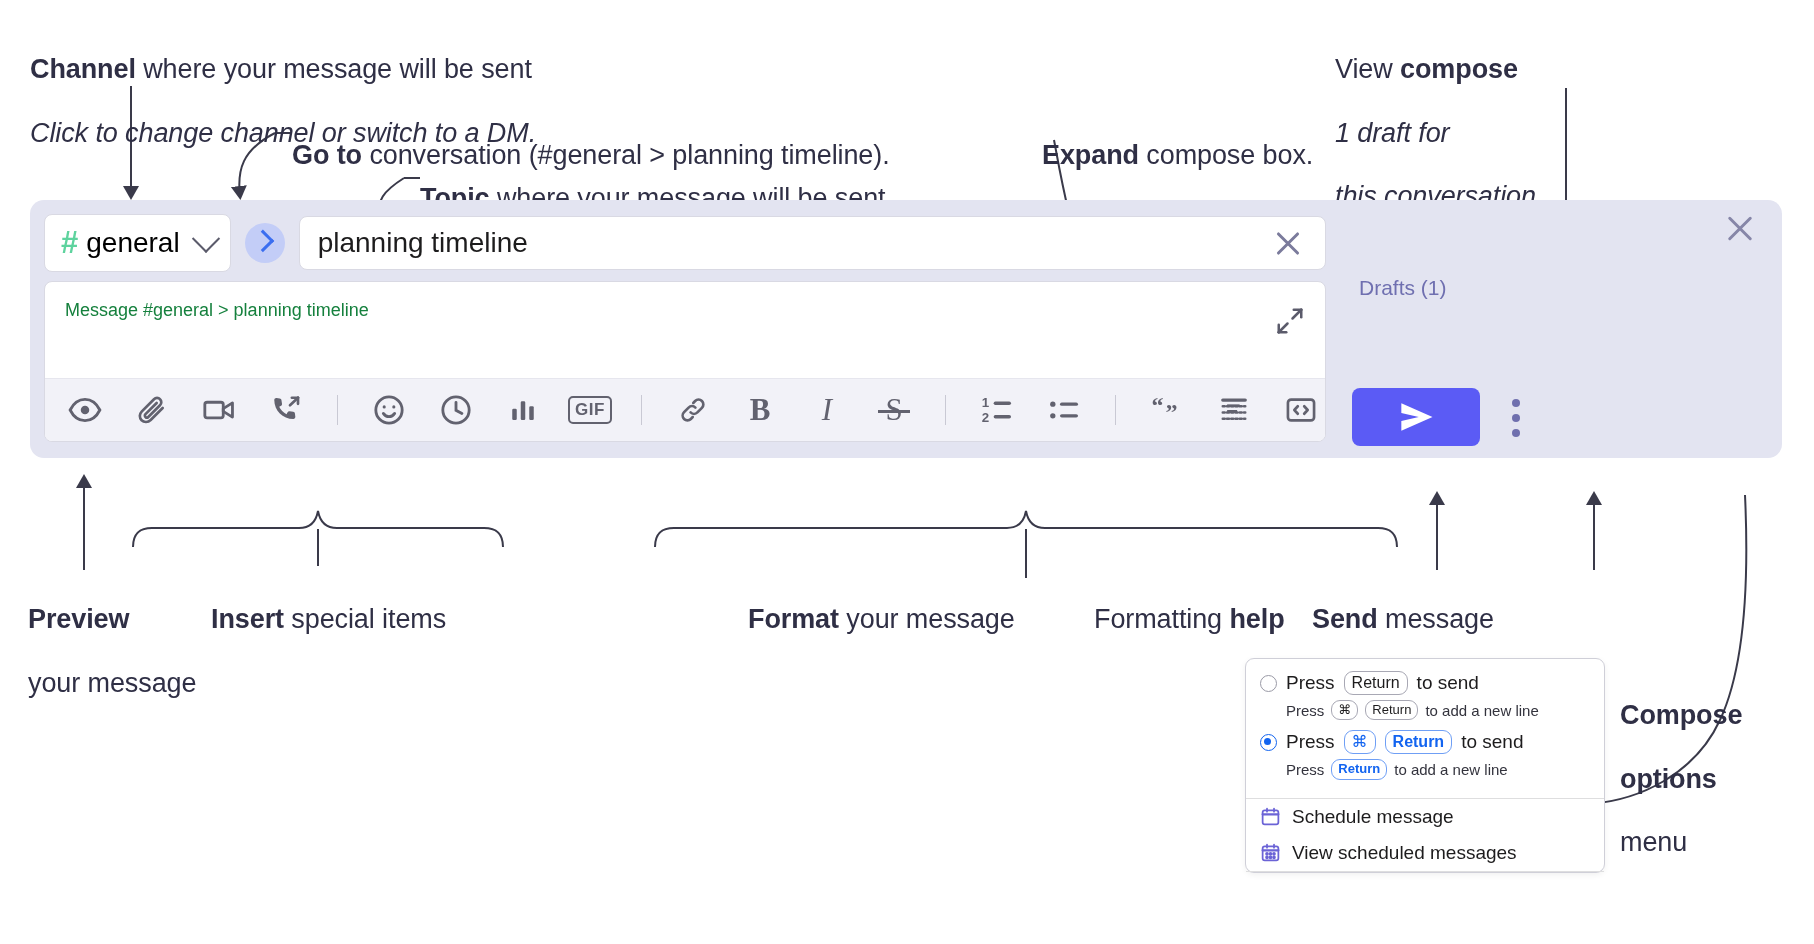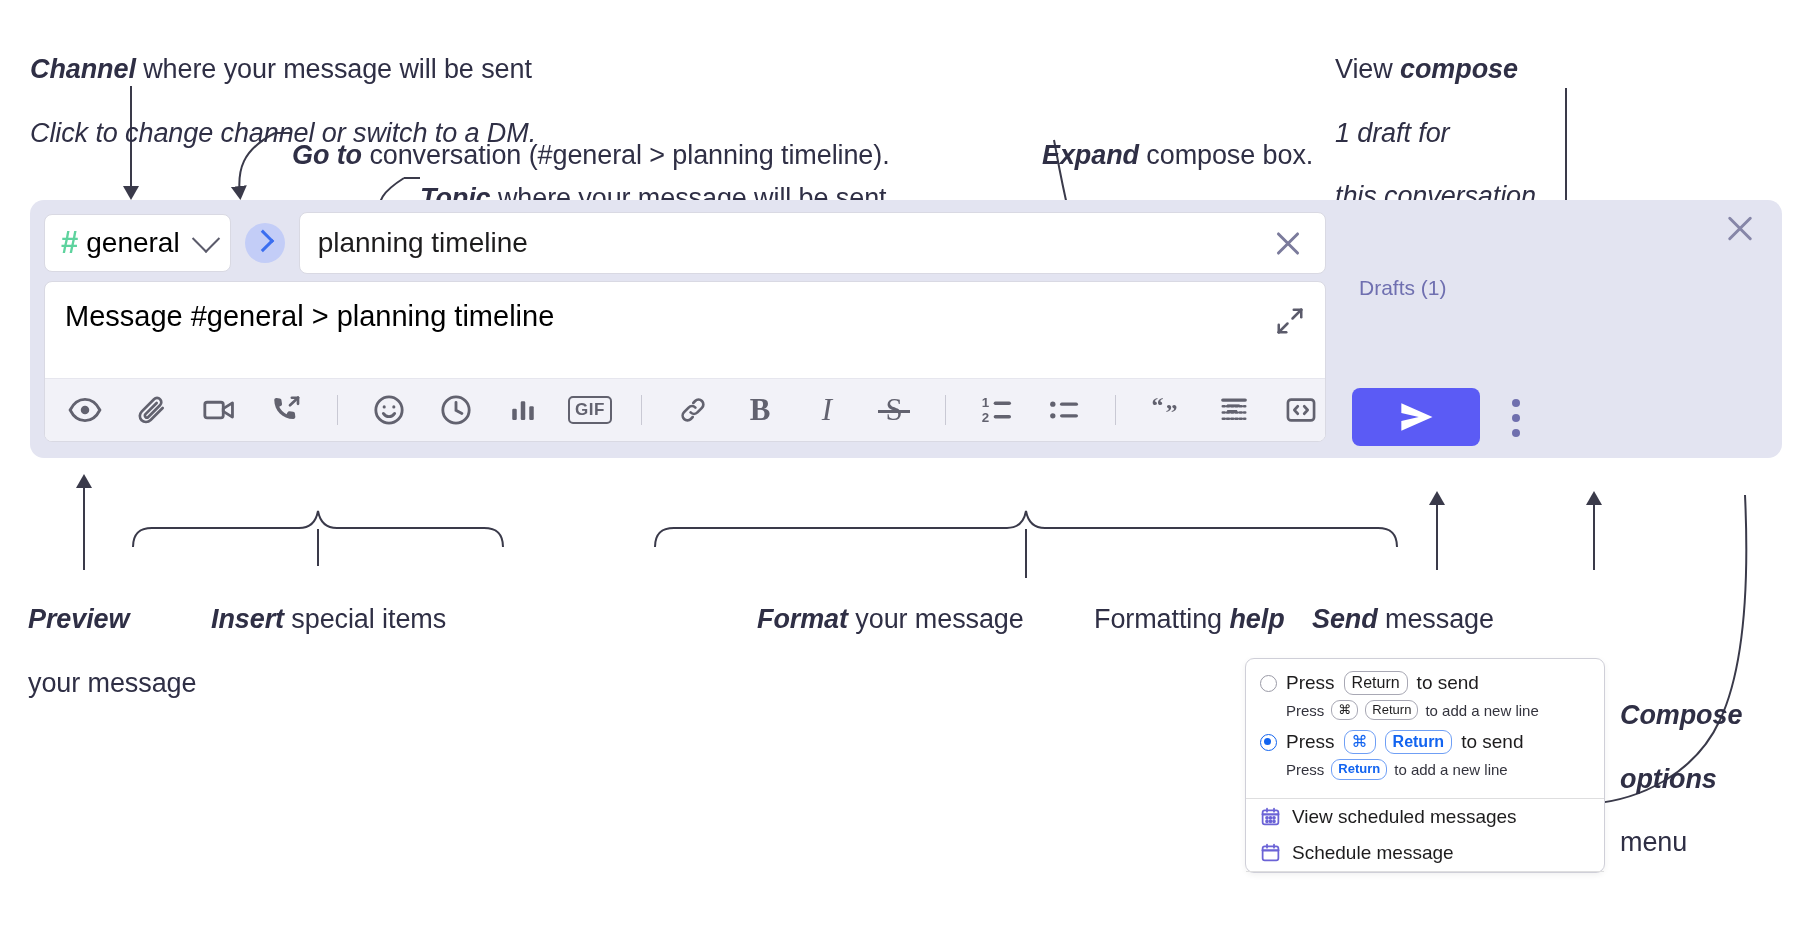--- a/index.html
+++ b/index.html
@@ -16,21 +16,21 @@
   .abs { position: absolute; }
 
   
   .anno {
     font-size: 27px;
     line-height: 1.18;
     color: #2f2f45;
     letter-spacing: -0.1px;
     white-space: pre-line;
   }
-  .anno b { font-weight: 700; font-style: italic; }
+  .anno b { font-weight: 700; }
   .anno i { font-style: italic; }
 
   
   #composer-panel {
     left: 30px; top: 200px;
     width: 1752px; height: 258px;
     background: #e3e4f1;
     border-radius: 14px;
     box-sizing: border-box;
   }
@@ -75,21 +75,21 @@
     width: 13px; height: 13px;
     border-top: 3px solid #3b6ef0;
     border-right: 3px solid #3b6ef0;
     transform: rotate(45deg) translateX(-3px);
   }
   #topic-field {
     flex: 1;
     background: #ffffff;
     border: 1px solid #d9d9e3;
     border-radius: 8px;
-    height: 62px;
+    height: 54px;
     display: flex; align-items: center;
     padding: 0 12px 0 18px;
     box-sizing: border-box;
   }
   #topic-value { flex: 1; font-size: 28px; color: #1d1c1d; }
   .x-icon { width: 34px; height: 34px; position: relative; flex: none; margin-right: 8px; }
   .x-icon::before, .x-icon::after {
     content: ""; position: absolute; left: 2px; top: 16px;
     width: 30px; height: 3px; background: #7b7b9c; border-radius: 2px;
   }
@@ -101,21 +101,21 @@
     margin-top: 9px;
     background: #ffffff;
     border: 1px solid #d9d9e3;
     border-radius: 8px;
     overflow: hidden;
   }
   #message-input-area {
     height: 96px; position: relative;
     padding: 18px 20px 0 20px; box-sizing: border-box;
   }
-  #message-placeholder { font-size: 29px; color: #000000; }
+  #message-placeholder { font-size: 18px; color: #15803d; }
   #expand-icon {
     position: absolute; right: 20px; top: 24px;
     width: 30px; height: 30px; color: #5b5b6b;
   }
   
   #toolbar {
     height: 62px;
     background: #f2f2f8;
     border-top: 1px solid #e6e6ee;
     display: flex; align-items: center;
@@ -492,21 +492,21 @@
 
 <div class="abs anno" style="left:28px; top:572px;">
   <b>Preview</b><br>
   <span>your message</span>
 </div>
 
 <div class="abs anno" style="left:211px; top:572px;">
   <b>Insert</b><span> special items</span>
 </div>
 
-<div class="abs anno" style="left:748px; top:572px;margin-left:9px;">
+<div class="abs anno" style="left:748px; top:572px;">
   <b>Format</b><span> your message</span>
 </div>
 
 <div class="abs anno" style="left:1094px; top:572px;">
   <span>Formatting </span><b>help</b>
 </div>
 
 <div class="abs anno" style="left:1312px; top:572px;">
   <b>Send</b><span> message</span>
 </div>
@@ -539,46 +539,46 @@
     <span class="key blue">Return</span>
     <span class="rl"> to send</span>
   </div>
   <div class="sub-row" style="padding-bottom:9px;">
     <span class="rl">Press </span>
     <span class="key sm blue">Return</span>
     <span class="rl"> to add a new line</span>
   </div>
 
   <div class="menu-sep"></div>
+
+  <div class="menu-item">
+    <span class="mi-icon">
+      <svg viewBox="0 0 24 24" width="21" height="21" fill="none" stroke="currentColor" stroke-width="2" stroke-linecap="round">
+        <rect x="3" y="5" width="18" height="16" rx="2.4"></rect>
+        <path d="M3 9.5 L21 9.5" stroke-width="2.6"></path>
+        <path d="M8 3 L8 6.5"></path>
+          <path d="M16 3 L16 6.5"></path>
+      </svg>
+    </span>
+    <span>Schedule message</span>
+  </div>
 
   <div class="menu-item">
     <span class="mi-icon">
       <svg viewBox="0 0 24 24" width="21" height="21" fill="none" stroke="currentColor" stroke-width="2" stroke-linecap="round">
         <rect x="3" y="5" width="18" height="16" rx="2.4"></rect>
         <path d="M3 9.5 L21 9.5" stroke-width="2.6"></path>
         <path d="M8 3 L8 6.5"></path>
           <path d="M16 3 L16 6.5"></path>
         <circle cx="8" cy="13.5" r="1.1" fill="currentColor"></circle>
         <circle cx="12" cy="13.5" r="1.1" fill="currentColor"></circle>
         <circle cx="16" cy="13.5" r="1.1" fill="currentColor"></circle>
         <circle cx="8" cy="17.5" r="1.1" fill="currentColor"></circle>
         <circle cx="12" cy="17.5" r="1.1" fill="currentColor"></circle>
         <circle cx="16" cy="17.5" r="1.1" fill="currentColor"></circle>
       </svg>
     </span>
     <span>View scheduled messages</span>
   </div>
 
-  <div class="menu-item">
-    <span class="mi-icon">
-      <svg viewBox="0 0 24 24" width="21" height="21" fill="none" stroke="currentColor" stroke-width="2" stroke-linecap="round">
-        <rect x="3" y="5" width="18" height="16" rx="2.4"></rect>
-        <path d="M3 9.5 L21 9.5" stroke-width="2.6"></path>
-        <path d="M8 3 L8 6.5"></path>
-          <path d="M16 3 L16 6.5"></path>
-      </svg>
-    </span>
-    <span>Schedule message</span>
-  </div>
-
   <div class="menu-sep2"></div>
 
 </div>
 
 </body></html>

